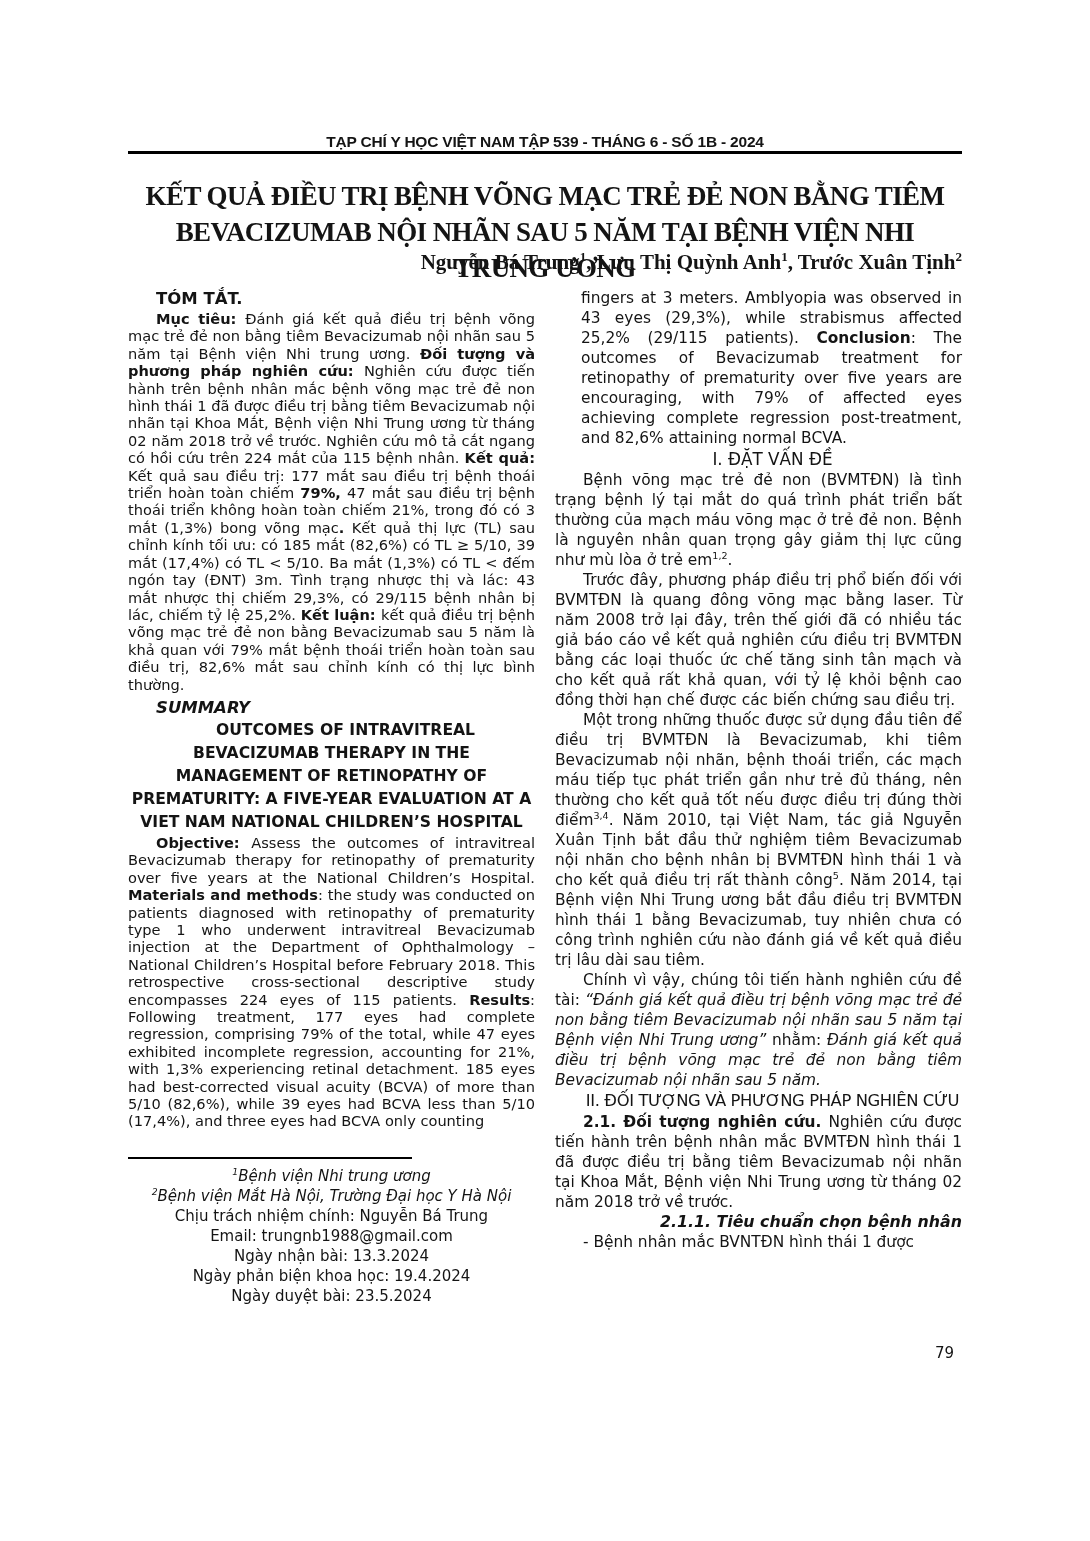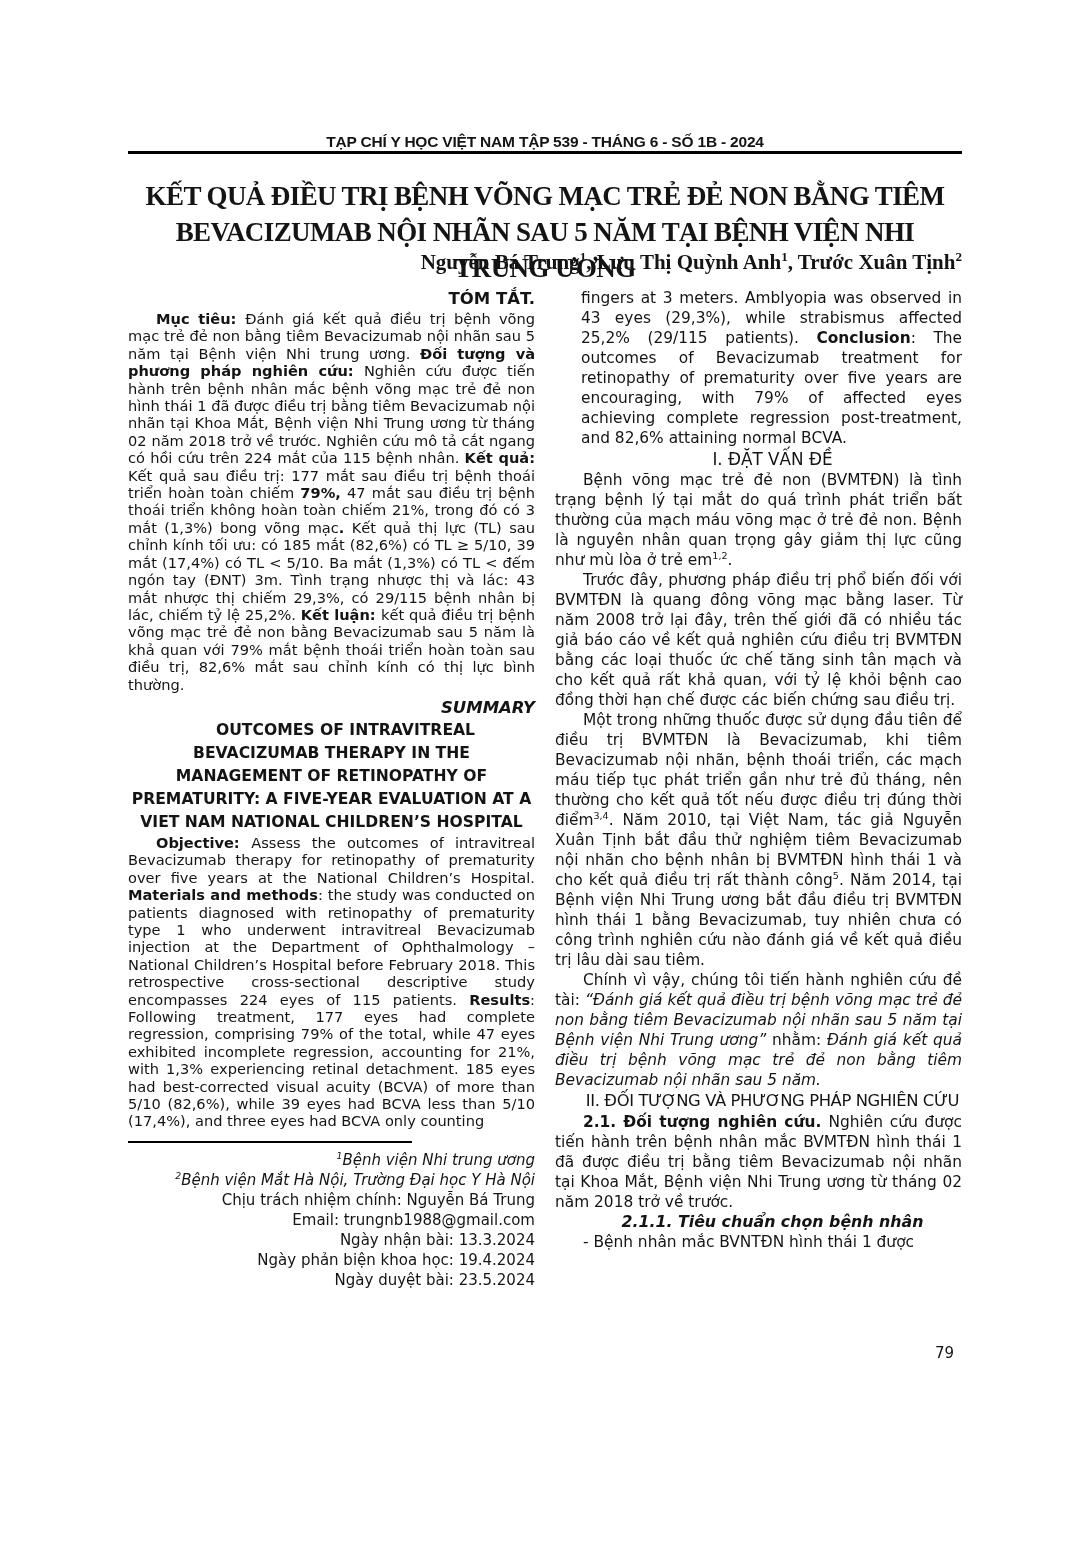--- a/index.html
+++ b/index.html
@@ -27,39 +27,39 @@
     position:absolute;left:128px;top:288px;width:834px;
     display:flex;gap:20px;align-items:flex-start;
   }
   .col{width:407px;text-align:justify;}
   .col-left{font-size:14.6px;line-height:17.4px;}
   .col-right{font-size:15.4px;line-height:20px;}
   .col p{margin:0;text-indent:28px;}
   p.noindent{text-indent:0;margin-left:26px;}
   .h-sec{
     font-weight:bold;font-size:16.5px;line-height:22px;
-    margin:0;text-align:right;text-indent:0;
+    margin:0;text-align:left;text-indent:0;
   }
   .h-roman{
     font-weight:normal;font-size:16.8px;line-height:22px;
     margin:9px 0 5px 0;text-align:center;text-indent:0;white-space:nowrap;
   }
   .h-roman.condensed{letter-spacing:-0.4px;font-size:16.4px;}
   .summary-title{
     font-weight:bold;font-size:15.6px;line-height:23px;
     text-align:center;text-indent:0;margin:1px 2px 0 2px;
   }
   .footnote{
-    margin-top:11px;font-size:15px;line-height:20px;text-align:right;
+    margin-top:27px;font-size:15px;line-height:20px;text-align:center;
   }
   .footnote-rule{width:284px;border-top:2px solid #000;margin:0 0 7px 0;height:0;}
   .footnote div{text-indent:0;}
   .h-subsub{
     font-weight:bold;font-style:italic;font-size:15.8px;line-height:20px;
-    margin:0;text-indent:28px;text-align:center;
+    margin:0;text-indent:28px;text-align:right;
   }
   .page-number{
     position:absolute;left:120px;top:1344px;width:834px;
     text-align:right;font-size:15px;
   }
   .b{font-weight:bold;}
   .i{font-style:italic;}
   sup{font-size:0.62em;line-height:0;vertical-align:super;}
 </style>
 </head>

